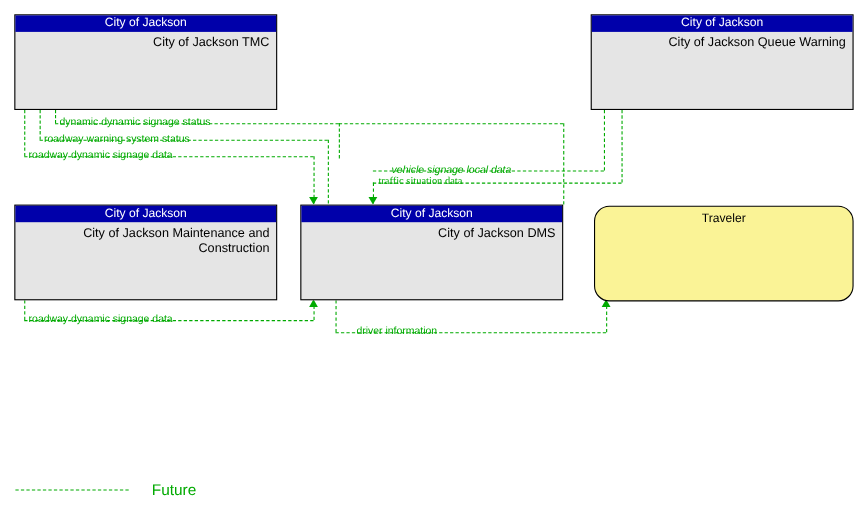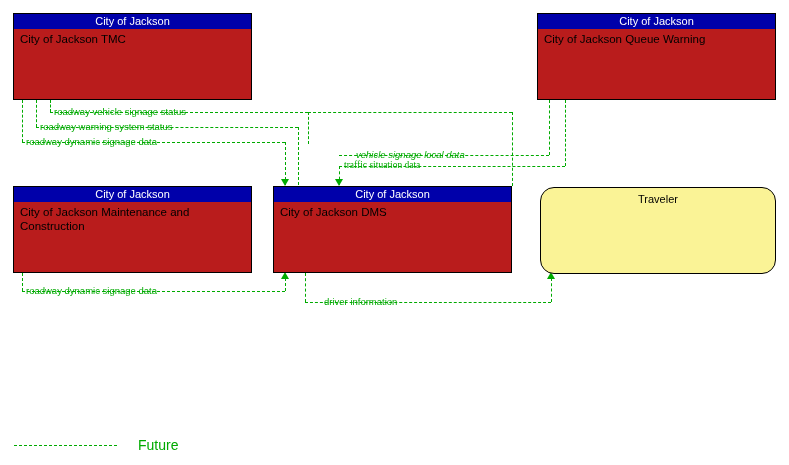--- a/index.html
+++ b/index.html
@@ -14,40 +14,40 @@
     background: #ffffff;
     font-family: "Liberation Sans", sans-serif;
     overflow: hidden;
   }
 
   
   .sysbox {
     position: absolute;
     box-sizing: border-box;
     border: 1px solid #000000;
-    background: #b91c1c;
+    background: #e5e5e5;
   }
   .sysbox .sys-header {
     box-sizing: border-box;
     height: 15px;
     background: #0000aa;
     color: #ffffff;
     font-size: 11px;
     line-height: 15px;
     text-align: center;
     white-space: nowrap;
     overflow: hidden;
   }
   .sysbox .sys-body {
     box-sizing: border-box;
     padding: 3px 6px 0 6px;
     color: #000000;
     font-size: 11.5px;
     line-height: 14px;
-    text-align: left;
+    text-align: right;
   }
 
   
   .termbox {
     position: absolute;
     box-sizing: border-box;
     border: 1px solid #000000;
     border-radius: 14px;
     background: #faf396;
   }
@@ -164,21 +164,21 @@
   <div class="vline" style="left:551px; top:278px; height:24px;"></div>
 
   <div class="arrow arrow-up" style="left:32px;  top:93px;"></div>
   <div class="arrow arrow-up" style="left:46px;  top:93px;"></div>
   <div class="arrow arrow-down" style="left:281px; top:179px;"></div>
   <div class="arrow arrow-down" style="left:335px; top:179px;"></div>
   <div class="arrow arrow-up" style="left:545px; top:93px;"></div>
   <div class="arrow arrow-up" style="left:281px; top:272px;"></div>
   <div class="arrow arrow-up" style="left:547px; top:272px;"></div>
 
-  <div class="flowlabel" style="left:54px; top:106px;">roadway vehicle signage status</div>
+  <div class="flowlabel" style="left:54px; top:106px;">dynamic dynamic signage status</div>
 
   <div class="flowlabel" style="left:40px; top:121px;">roadway warning system status</div>
 
   <div class="flowlabel" style="left:26px; top:136px;">roadway dynamic signage data</div>
 
   <div class="flowlabel" style="left:356px; top:149px;font-style:italic;">vehicle signage local data</div>
 
   <div class="flowlabel" style="left:344px; top:160px;font-family:Liberation Serif, serif;">traffic situation data</div>
 
   <div class="flowlabel" style="left:26px; top:285px;">roadway dynamic signage data</div>

